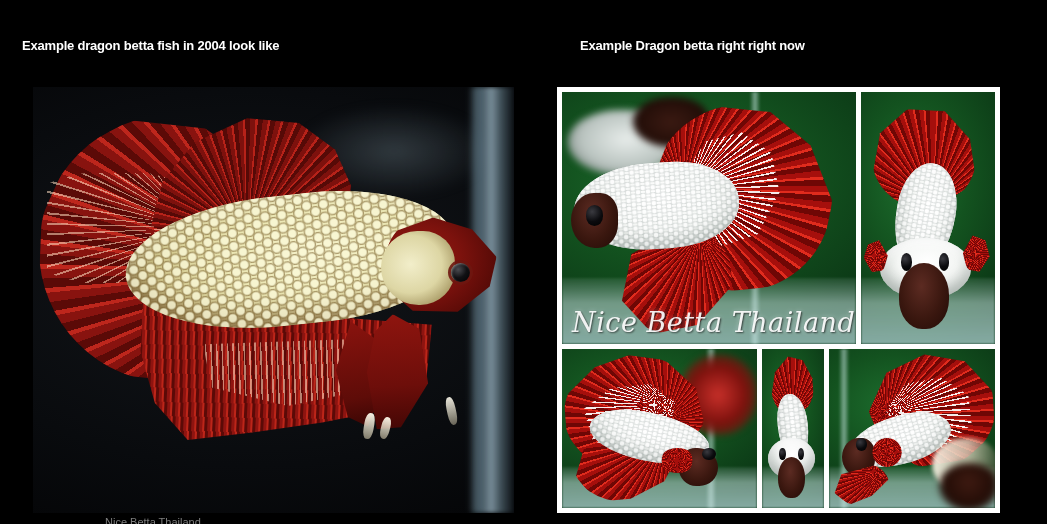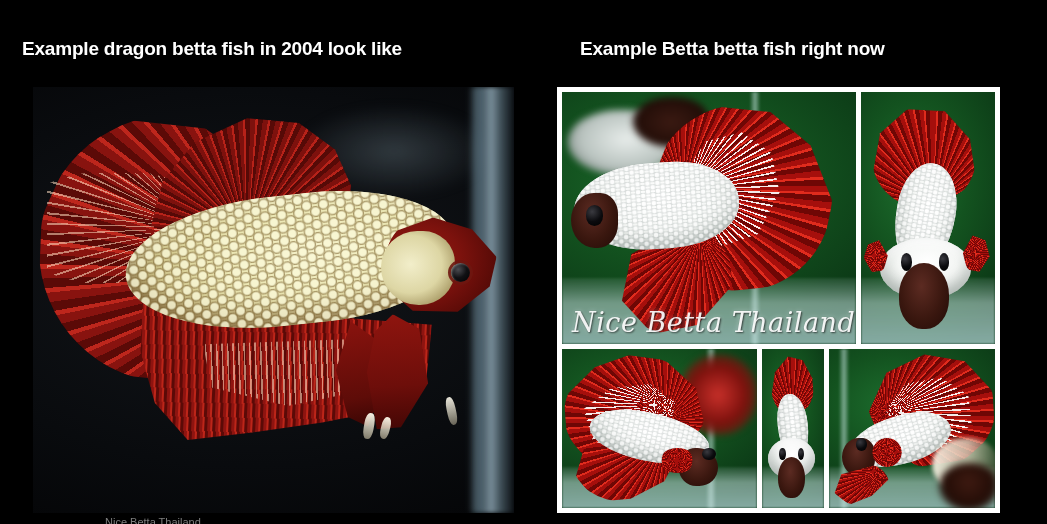--- a/index.html
+++ b/index.html
@@ -15,21 +15,21 @@
     overflow: hidden;
     font-family: "Liberation Sans", sans-serif;
     background: #000000;
   }
 
   .panel-title {
     position: absolute;
     color: #ffffff;
     font-family: "Liberation Sans", sans-serif;
     font-weight: bold;
-    font-size: 19px;
+    font-size: 13px;
     letter-spacing: -0.2px;
     white-space: nowrap;
   }
   #title-left  { left: 22px;  top: 38px; }
   #title-right { left: 580px; top: 38px; }
 
   
   #photo-left {
     position: absolute;
     left: 33px;
@@ -296,21 +296,21 @@
     font-family: "Liberation Sans", sans-serif;
     white-space: nowrap;
     line-height: 13px;
   }
 </style>
 </head>
 <body>
 
 <div class="panel-title" id="title-left">Example dragon betta fish in 2004 look like</div>
 
-<div class="panel-title" id="title-right">Example Betta betta fish right now</div>
+<div class="panel-title" id="title-right">Example Dragon betta right right now</div>
 
 <div id="photo-left" title="Red and gold metallic dragon betta fish photographed against a dark aquarium background">
   <div class="left-bg"></div>
   <div class="left-topglow"></div>
   <div class="left-streak"></div>
   <div class="left-streak2"></div>
 
   <div class="fishL L-caudal"></div>
   <div class="fishL L-caudal-hi"></div>
   <div class="fishL L-dorsal"></div>

